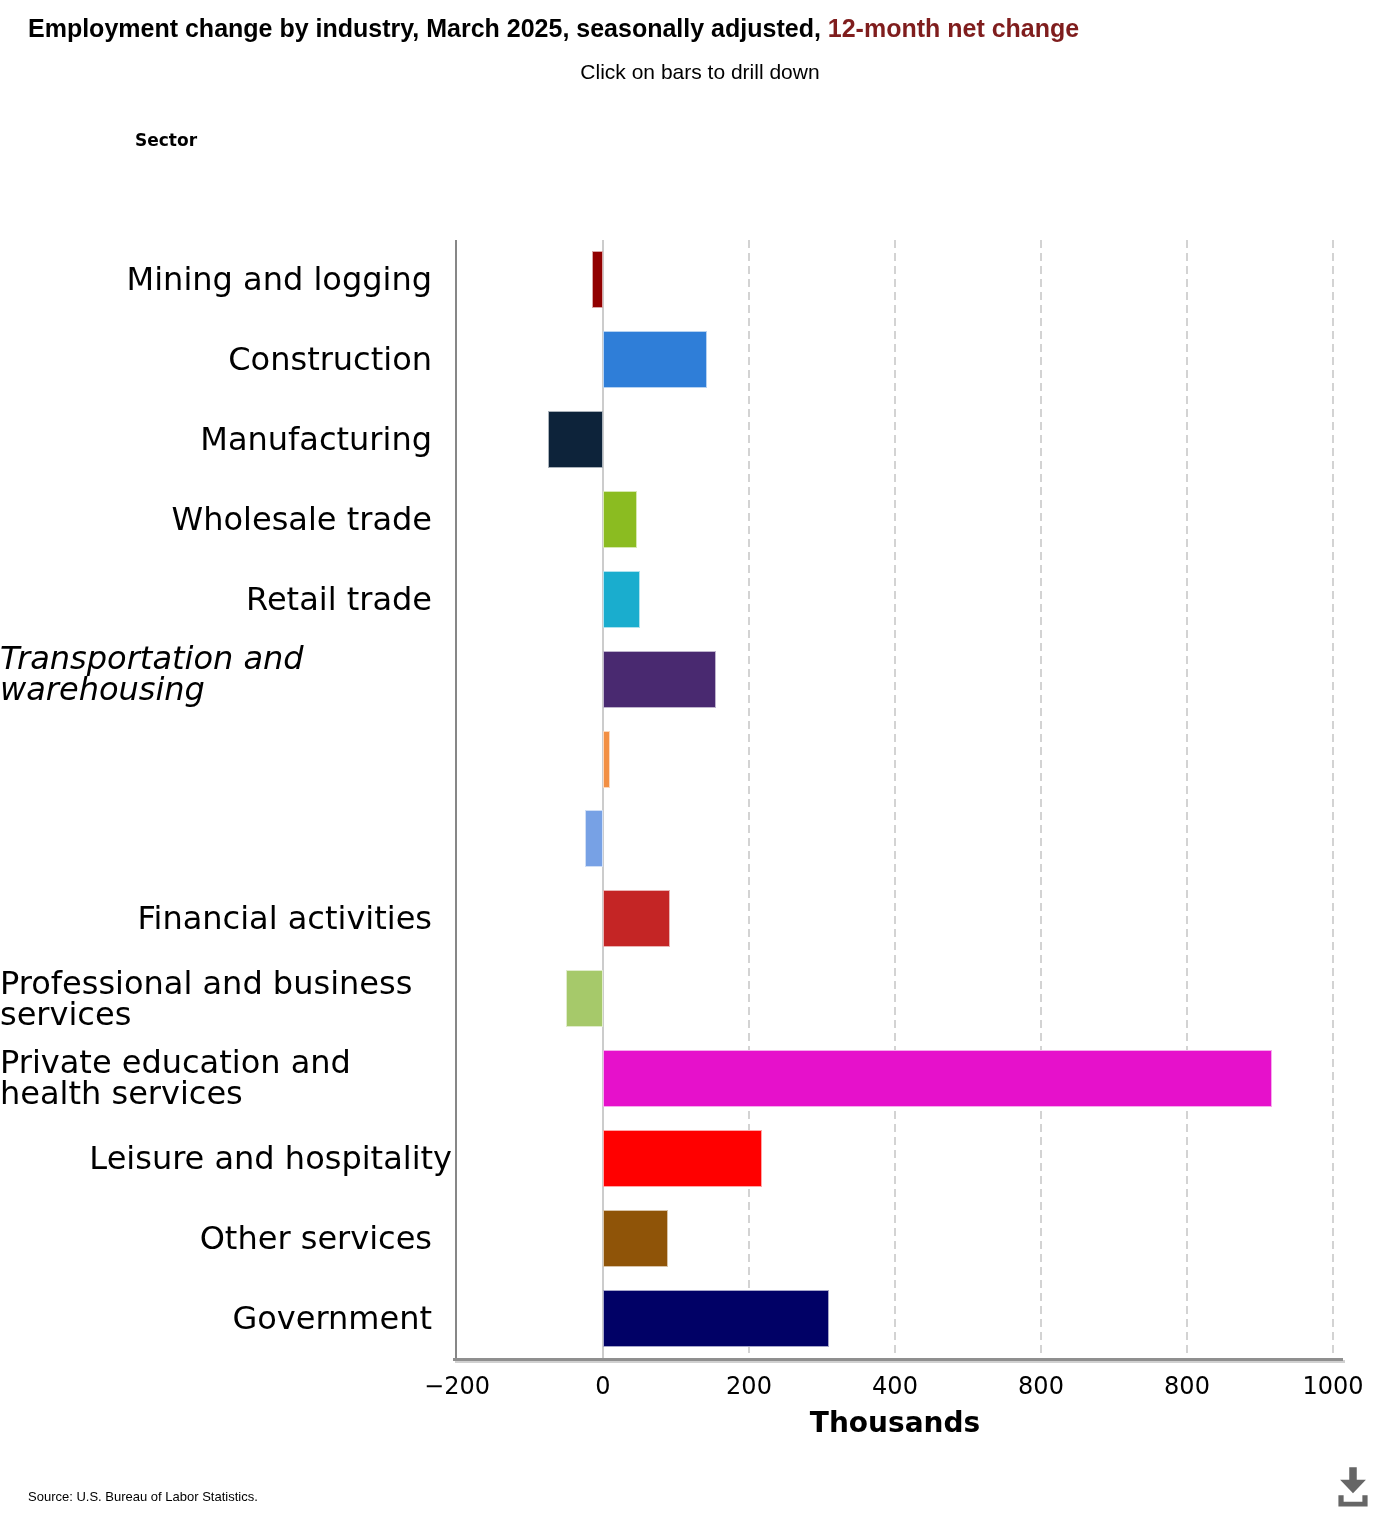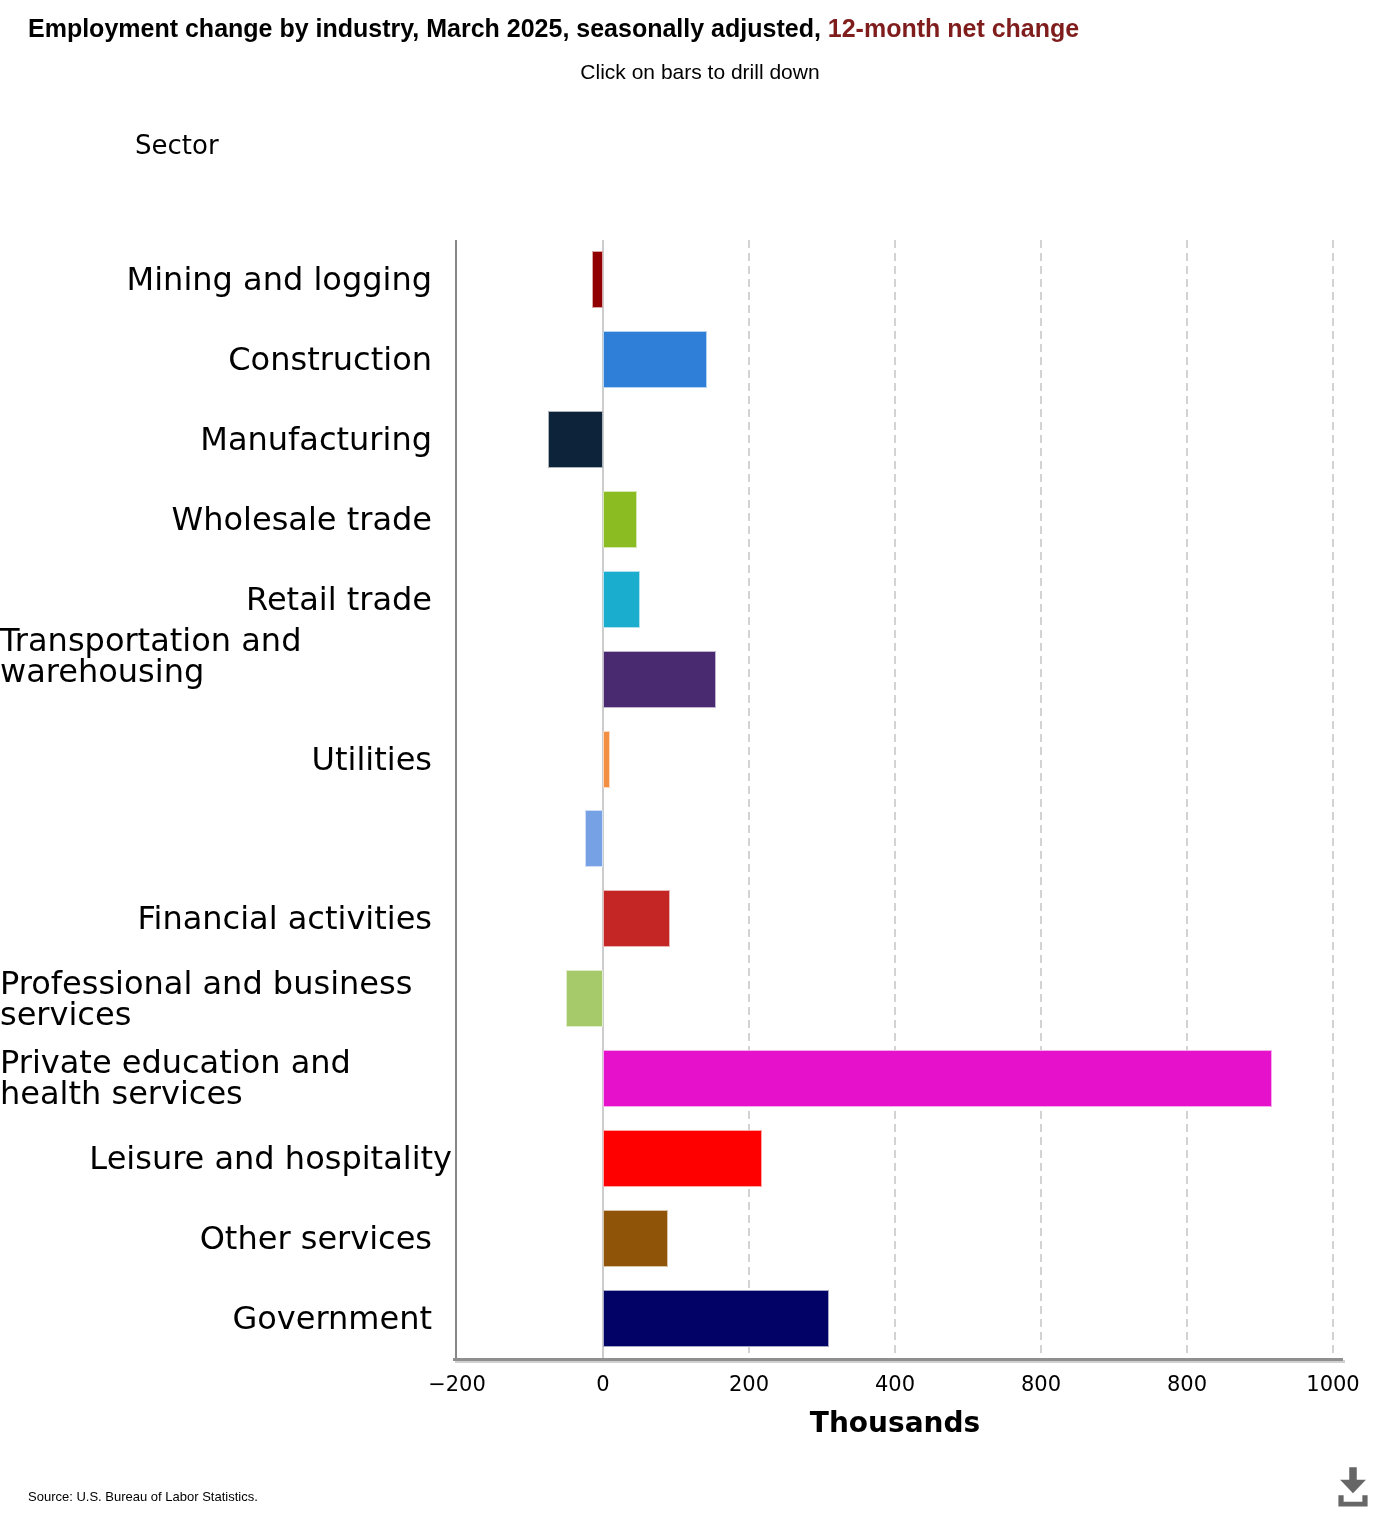--- a/index.html
+++ b/index.html
@@ -12,21 +12,21 @@
     position: absolute; left: 28px; top: 14px;
     font-size: 25px; font-weight: bold; white-space: nowrap;
   }
   .chart-subtitle {
     position: absolute; left: 0; top: 60px; width: 100%;
     text-align: center; font-size: 21px;
   }
   .sector-heading {
     position: absolute; left: 135px; top: 130px;
     font-family: "DejaVu Sans", sans-serif;
-    font-size: 26px; font-weight: normal;
+    font-size: 17px; font-weight: bold;
   }
   .labels-col { position: absolute; left: 0; top: 240px; width: 457px; height: 1118px; }
   .cat-label {
     position: absolute; left: 0; width: 459px; box-sizing: border-box;
     padding-right: 27px; display: flex; align-items: center; justify-content: flex-end;
     font-family: "DejaVu Sans", sans-serif;
     font-size: 32px; line-height: 31px;
   }
   .plot { position: absolute; left: 457px; top: 240px; width: 876px; height: 1118px; }
   .y-axis-line {
@@ -40,21 +40,21 @@
   .bar {
     position: absolute; height: 57px; box-sizing: border-box;
     border: 1px solid rgba(255,255,255,0.65); cursor: pointer;
   }
   .x-axis-line {
     position: absolute; left: 453px; top: 1358px; width: 890px; height: 3px;
     background: #8f8f8f; box-shadow: 2px 2px 0 rgba(170,170,170,0.55);
   }
   .tick-label {
     position: absolute; top: 1372px; transform: translateX(-50%);
-    font-family: "DejaVu Sans", sans-serif; font-size: 21px; white-space: nowrap; text-align: center;
+    font-family: "DejaVu Sans", sans-serif; font-size: 24px; white-space: nowrap; text-align: center;
   }
   .x-axis-title {
     position: absolute; left: 457px; top: 1406px; width: 876px; text-align: center;
     font-family: "DejaVu Sans", sans-serif; font-size: 28px; font-weight: bold;
   }
   .source { position: absolute; left: 28px; top: 1489px; font-size: 13px; }
   .download-btn {
     position: absolute; right: 22px; top: 1462px; width: 50px; height: 50px;
     background: none; border: none; padding: 0; cursor: pointer;
   }
@@ -69,22 +69,21 @@
   <div class="chart-subtitle">Click on bars to drill down</div>
 
   <div class="sector-heading">Sector</div>
 
   <div class="labels-col" id="labels">
       <div class="cat-label" style="top: 0px; height: 79.8571px;">Mining and logging</div>
       <div class="cat-label" style="top: 79.8571px; height: 79.8571px;">Construction</div>
       <div class="cat-label" style="top: 159.714px; height: 79.8571px;">Manufacturing</div>
       <div class="cat-label" style="top: 239.571px; height: 79.8571px;">Wholesale trade</div>
       <div class="cat-label" style="top: 319.429px; height: 79.8571px;">Retail trade</div>
-      <div class="cat-label" style="top: 376px; height: 79.8571px;">Transportation and warehousing</div>
-      <div class="cat-label" style="top: 479.143px; height: 79.8571px;">Utilities</div>
+      <div class="cat-label" style="top: 394px; height: 79.8571px; font-style: italic;">Transportation and warehousing</div>
       <div class="cat-label" style="top: 718.714px; height: 79.8571px;">Professional and business services</div>
       <div class="cat-label" style="top: 638.857px; height: 79.8571px;">Financial activities</div>
       <div class="cat-label" style="top: 798.571px; height: 79.8571px;">Private education and health services</div>
       <div class="cat-label" style="top: 878.429px; height: 79.8571px; margin-left: 20px;">Leisure and hospitality</div>
       <div class="cat-label" style="top: 958.286px; height: 79.8571px;">Other services</div>
       <div class="cat-label" style="top: 1038.14px; height: 79.8571px;">Government</div>
     </div>
 
   <div class="plot" id="plot">
     <div class="y-axis-line"></div>

